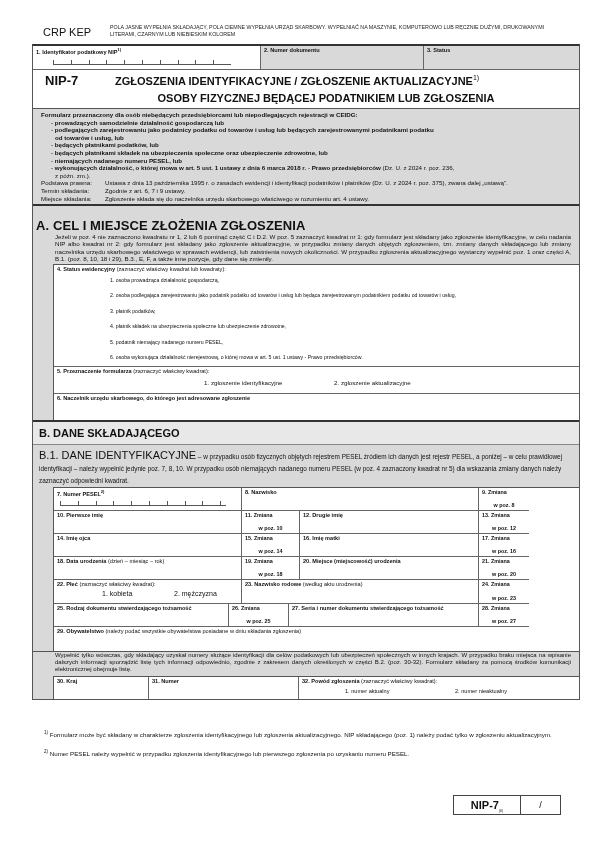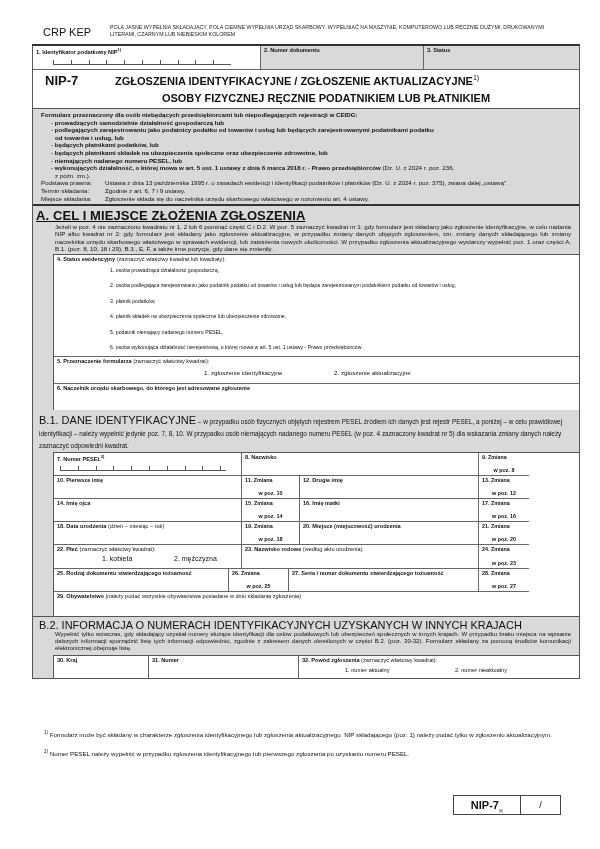--- a/index.html
+++ b/index.html
@@ -21,21 +21,21 @@
   .nip7{font-size:13px;font-weight:bold;width:52px;padding-left:12px;}
   .t1{font-size:11px;font-weight:bold;}
   .t2{font-size:11px;font-weight:bold;text-align:center;height:18px;line-height:16px;border-bottom:1px solid #555;}
   .intro{font-size:6.2px;line-height:7.6px;padding:2px 6px 2px 8px;border-bottom:2px double #333;}
   .intro b{font-weight:bold;}
   .intro .ind{padding-left:10px;}
   .intro .ind2{padding-left:14px;}
   .kv{display:flex;}
   .kv .k{width:64px;}
   .kv .v{flex:1;}
-  .secA-h{font-size:13px;font-weight:bold;padding:2px 0 0 3px;letter-spacing:0.1px;text-decoration:underline;}
+  .secA-h{font-size:13px;font-weight:bold;padding:12px 0 0 3px;letter-spacing:0.1px;}
   .desc{font-size:6.2px;line-height:7.2px;text-align:justify;padding:0 8px 2px 22px;}
   .inner{margin-left:20px;border-left:1px solid #555;background:#fff;}
   .status-list div{font-size:5.2px;padding-left:56px;height:15.5px;line-height:15.5px;}
   .secB-h{font-size:11px;font-weight:bold;padding:5px 0 5px 6px;border-top:2px double #333;border-bottom:1px solid #888;}
   .b1-h{font-size:11px;padding:4px 0 0 6px;}
   .b1-h small{font-size:6.4px;}
   .chg{font-size:5.4px;font-weight:bold;padding:1px 3px;}
   .chg2{font-size:5.4px;font-weight:bold;text-align:center;position:absolute;bottom:2px;left:0;right:0;}
   .footnote{font-size:6.2px;line-height:7.5px;}
   .footnote sup{font-size:4.5px;}
@@ -63,21 +63,21 @@
     <div class="cell gray" style="width:155px;">
       <div class="lbl">3. Status</div>
     </div>
   </div>
 
   <div style="border-bottom:1px solid #555;">
     <div class="title-row">
       <span class="nip7">NIP-7</span>
       <span class="t1" style="padding-left:18px;"><span>ZGŁOSZENIA IDENTYFIKACYJNE / ZGŁOSZENIE AKTUALIZACYJNE</span><sup style="font-size:7px;font-weight:normal">1)</sup></span>
     </div>
-    <div class="t2" style="border-bottom:none;padding-left:40px;">OSOBY FIZYCZNEJ RĘCZNIE PODATNIKIEM LUB PŁATNIKIEM</div>
+    <div class="t2" style="border-bottom:none;padding-left:40px;">OSOBY FIZYCZNEJ BĘDĄCEJ PODATNIKIEM LUB ZGŁOSZENIA</div>
   </div>
 
   <div class="intro gray">
     <div><b>Formularz przeznaczony dla osób niebędących przedsiębiorcami lub niepodlegających rejestracji w CEIDG:</b></div>
     <div class="ind"><b>- prowadzących samodzielnie działalność gospodarczą lub</b></div>
     <div class="ind"><b>- podlegających zarejestrowaniu jako podatnicy podatku od towarów i usług lub będących zarejestrowanymi podatnikami podatku</b></div>
     <div class="ind2"><b>od towarów i usług, lub</b></div>
     <div class="ind"><b>- będących płatnikami podatków, lub</b></div>
     <div class="ind"><b>- będących płatnikami składek na ubezpieczenia społeczne oraz ubezpieczenie zdrowotne, lub</b></div>
     <div class="ind"><b>- niemających nadanego numeru PESEL, lub</b></div>
@@ -116,20 +116,21 @@
         <div class="lbl"><span>5. Przeznaczenie formularza</span><span class="n"> (zaznaczyć właściwy kwadrat):</span></div>
         <span style="position:absolute;left:150px;top:12px;font-size:6.2px;">1. zgłoszenie identyfikacyjne</span>
         <span style="position:absolute;left:280px;top:12px;font-size:6.2px;">2. zgłoszenie aktualizacyjne</span>
       </div>
       <div style="height:26px;">
         <div class="lbl">6. Naczelnik urzędu skarbowego, do którego jest adresowane zgłoszenie</div>
       </div>
     </div>
   </div>
 
+  <div class="lgray secB-h">B. DANE SKŁADAJĄCEGO</div>
   <div class="gray">
     <div class="b1-h"><span>B.1. DANE IDENTYFIKACYJNE</span><small> – w przypadku osób fizycznych objętych rejestrem PESEL źródłem ich danych jest rejestr PESEL, a poniżej – w celu prawidłowej identyfikacji – należy wypełnić jedynie poz. 7, 8, 10. W przypadku osób niemających nadanego numeru PESEL (w poz. 4 zaznaczony kwadrat nr 5) dla wskazania zmiany danych należy zaznaczyć odpowiedni kwadrat.</small></div>
     <div class="inner" style="border-top:1px solid #555;margin-top:2px;">
       <div class="row" style="height:23px;">
         <div class="cell" style="width:188px;">
           <div class="lbl"><span>7. Numer PESEL</span><sup style="font-size:4px">2)</sup></div>
           <div class="ticks" style="left:6px;width:166px;"></div>
         </div>
         <div class="cell" style="width:237px;">
             <div class="lbl">8. Nazwisko</div>
@@ -215,21 +216,20 @@
         <div class="cell" style="width:50px;">
             <div class="chg">28. Zmiana</div>
             <div class="chg2">w poz. 27</div>
           </div>
       </div>
       <div style="height:24px;">
         <div class="lbl"><span>29. Obywatelstwo</span><span class="n"> (należy podać wszystkie obywatelstwa posiadane w dniu składania zgłoszenia)</span></div>
       </div>
     </div>
     <div style="border-top:1px solid #555;">
-      <div style="font-size:11px;padding:2px 0 0 6px;">B.2. INFORMACJA O NUMERACH IDENTYFIKACYJNYCH UZYSKANYCH W INNYCH KRAJACH</div>
       <div class="desc" style="font-size:6px;">Wypełnić tylko wówczas, gdy składający uzyskał numery służące identyfikacji dla celów podatkowych lub ubezpieczeń społecznych w innych krajach. W przypadku braku miejsca na wpisanie dalszych informacji sporządzić listę tych informacji odpowiednio, zgodnie z zakresem danych określonych w części B.2. (poz. 30-32). Formularz składany za pomocą środków komunikacji elektronicznej obejmuje listę.</div>
       <div class="inner" style="border-top:1px solid #555;">
         <div class="row" style="height:22px;">
           <div class="cell" style="width:95px;border-bottom:none;">
               <div class="lbl">30. Kraj</div>
             </div>
           <div class="cell" style="width:150px;border-bottom:none;">
               <div class="lbl">31. Numer</div>
             </div>
           <div class="cell" style="width:230px;border-bottom:none;">

